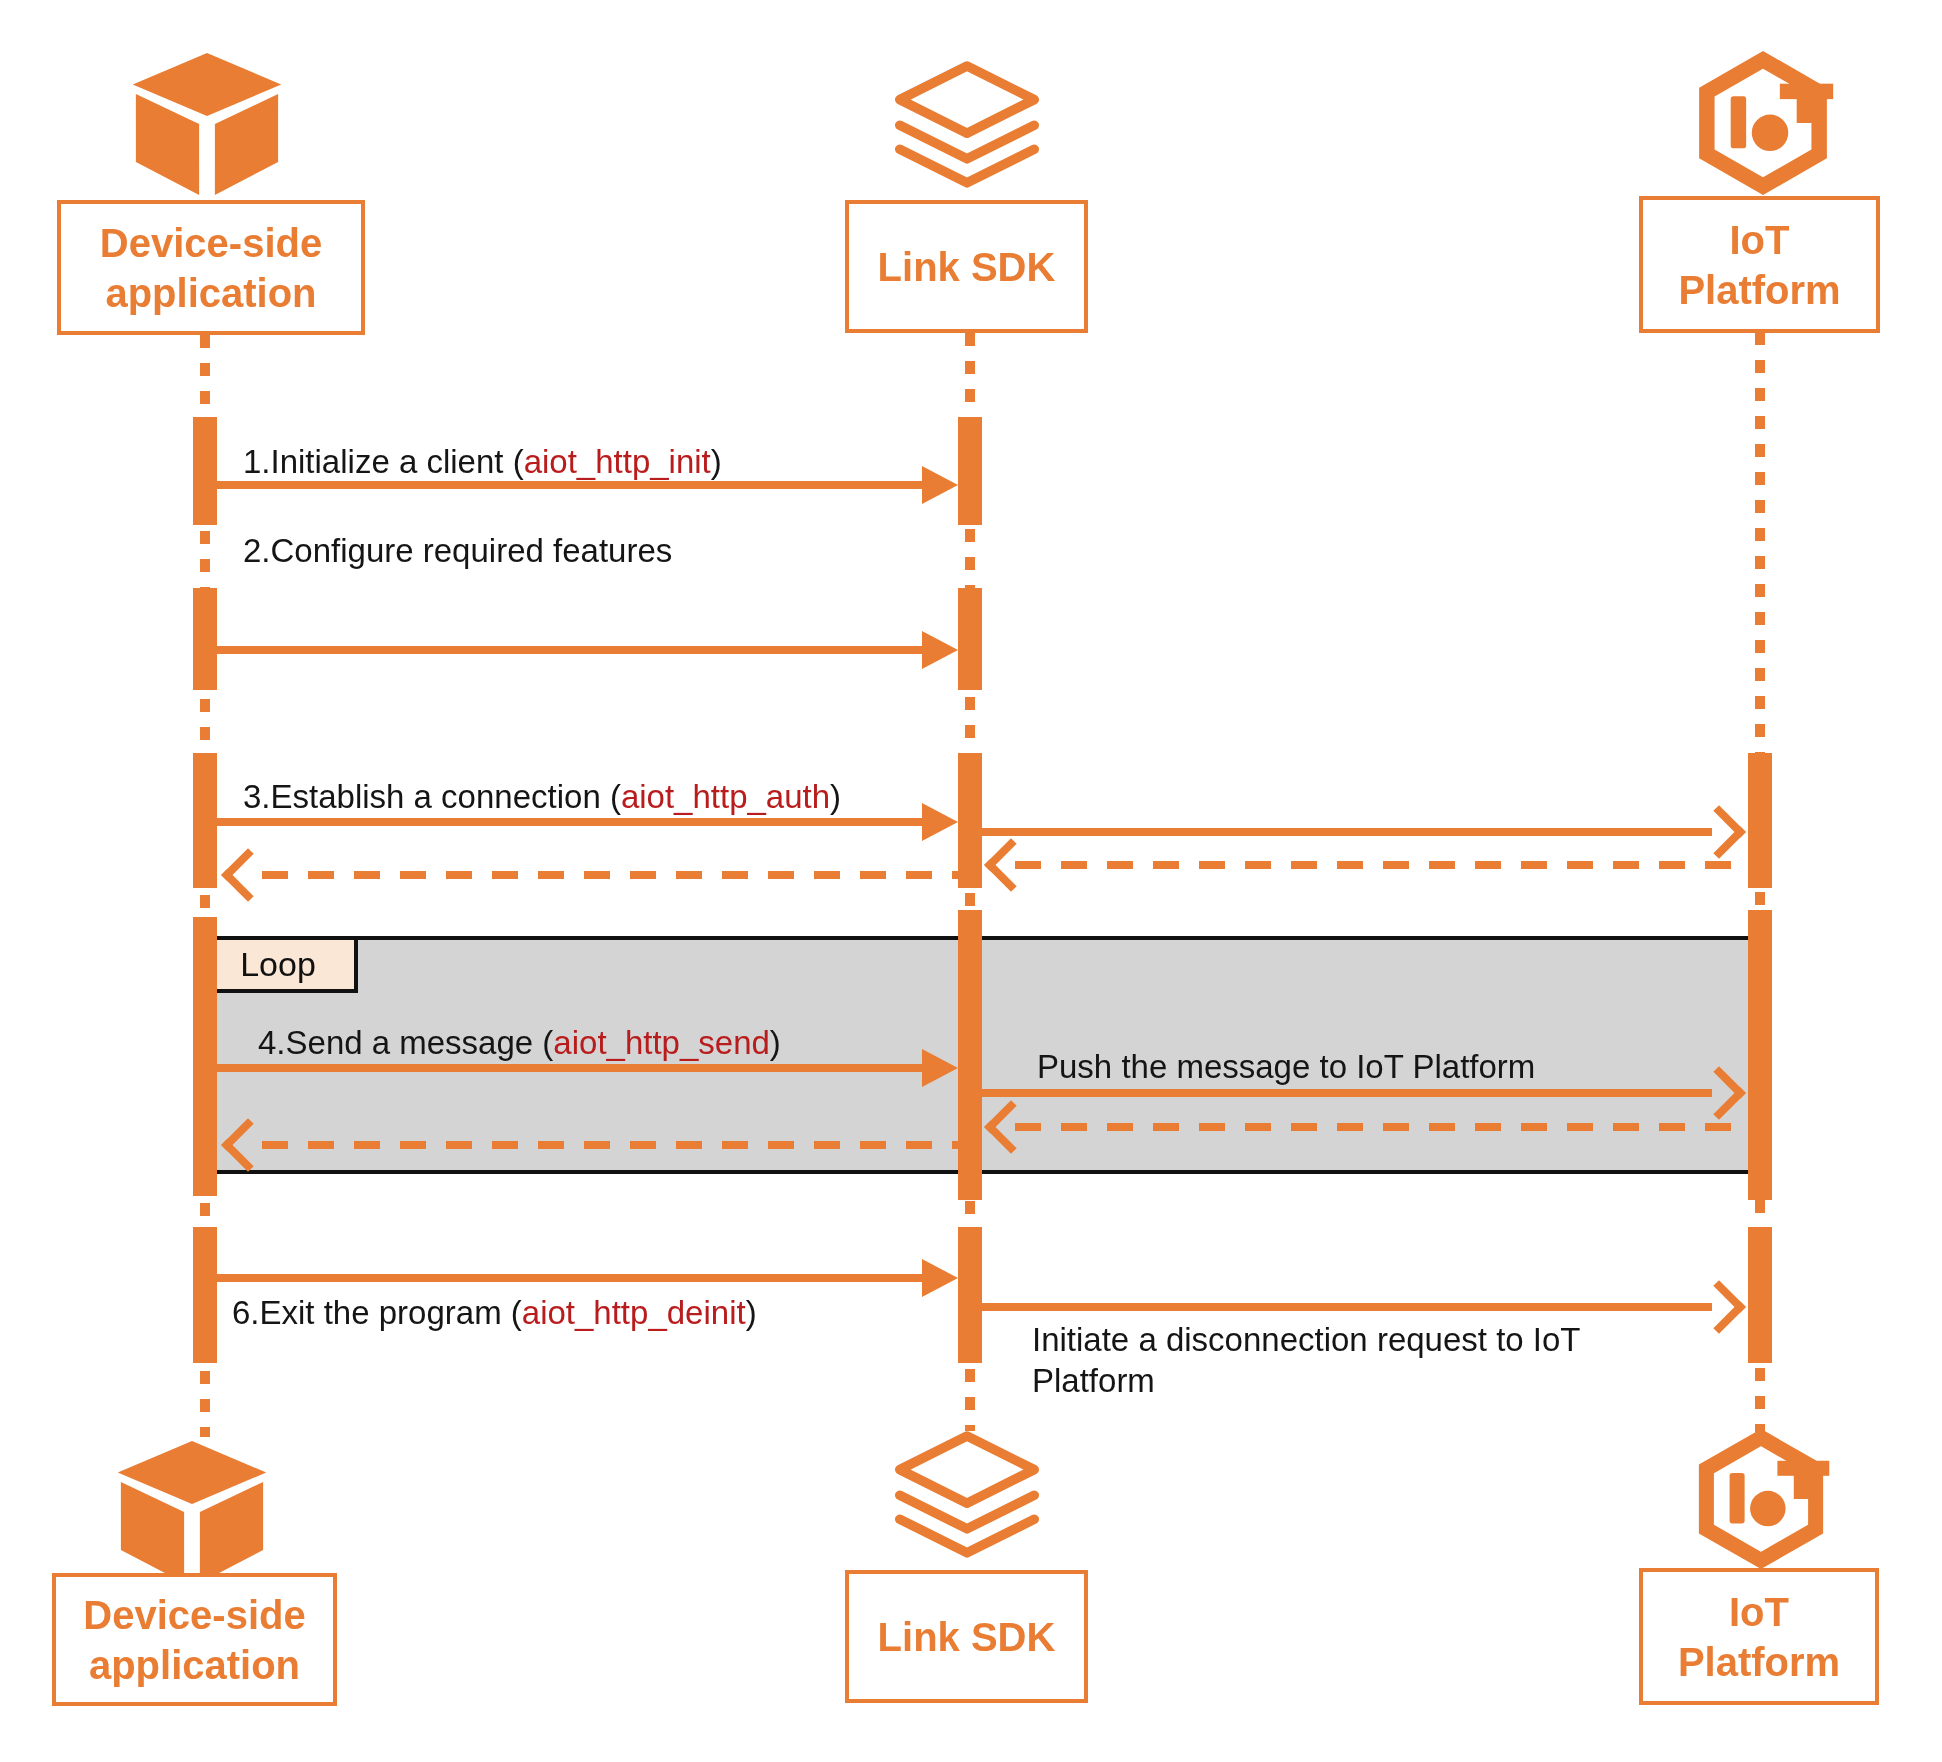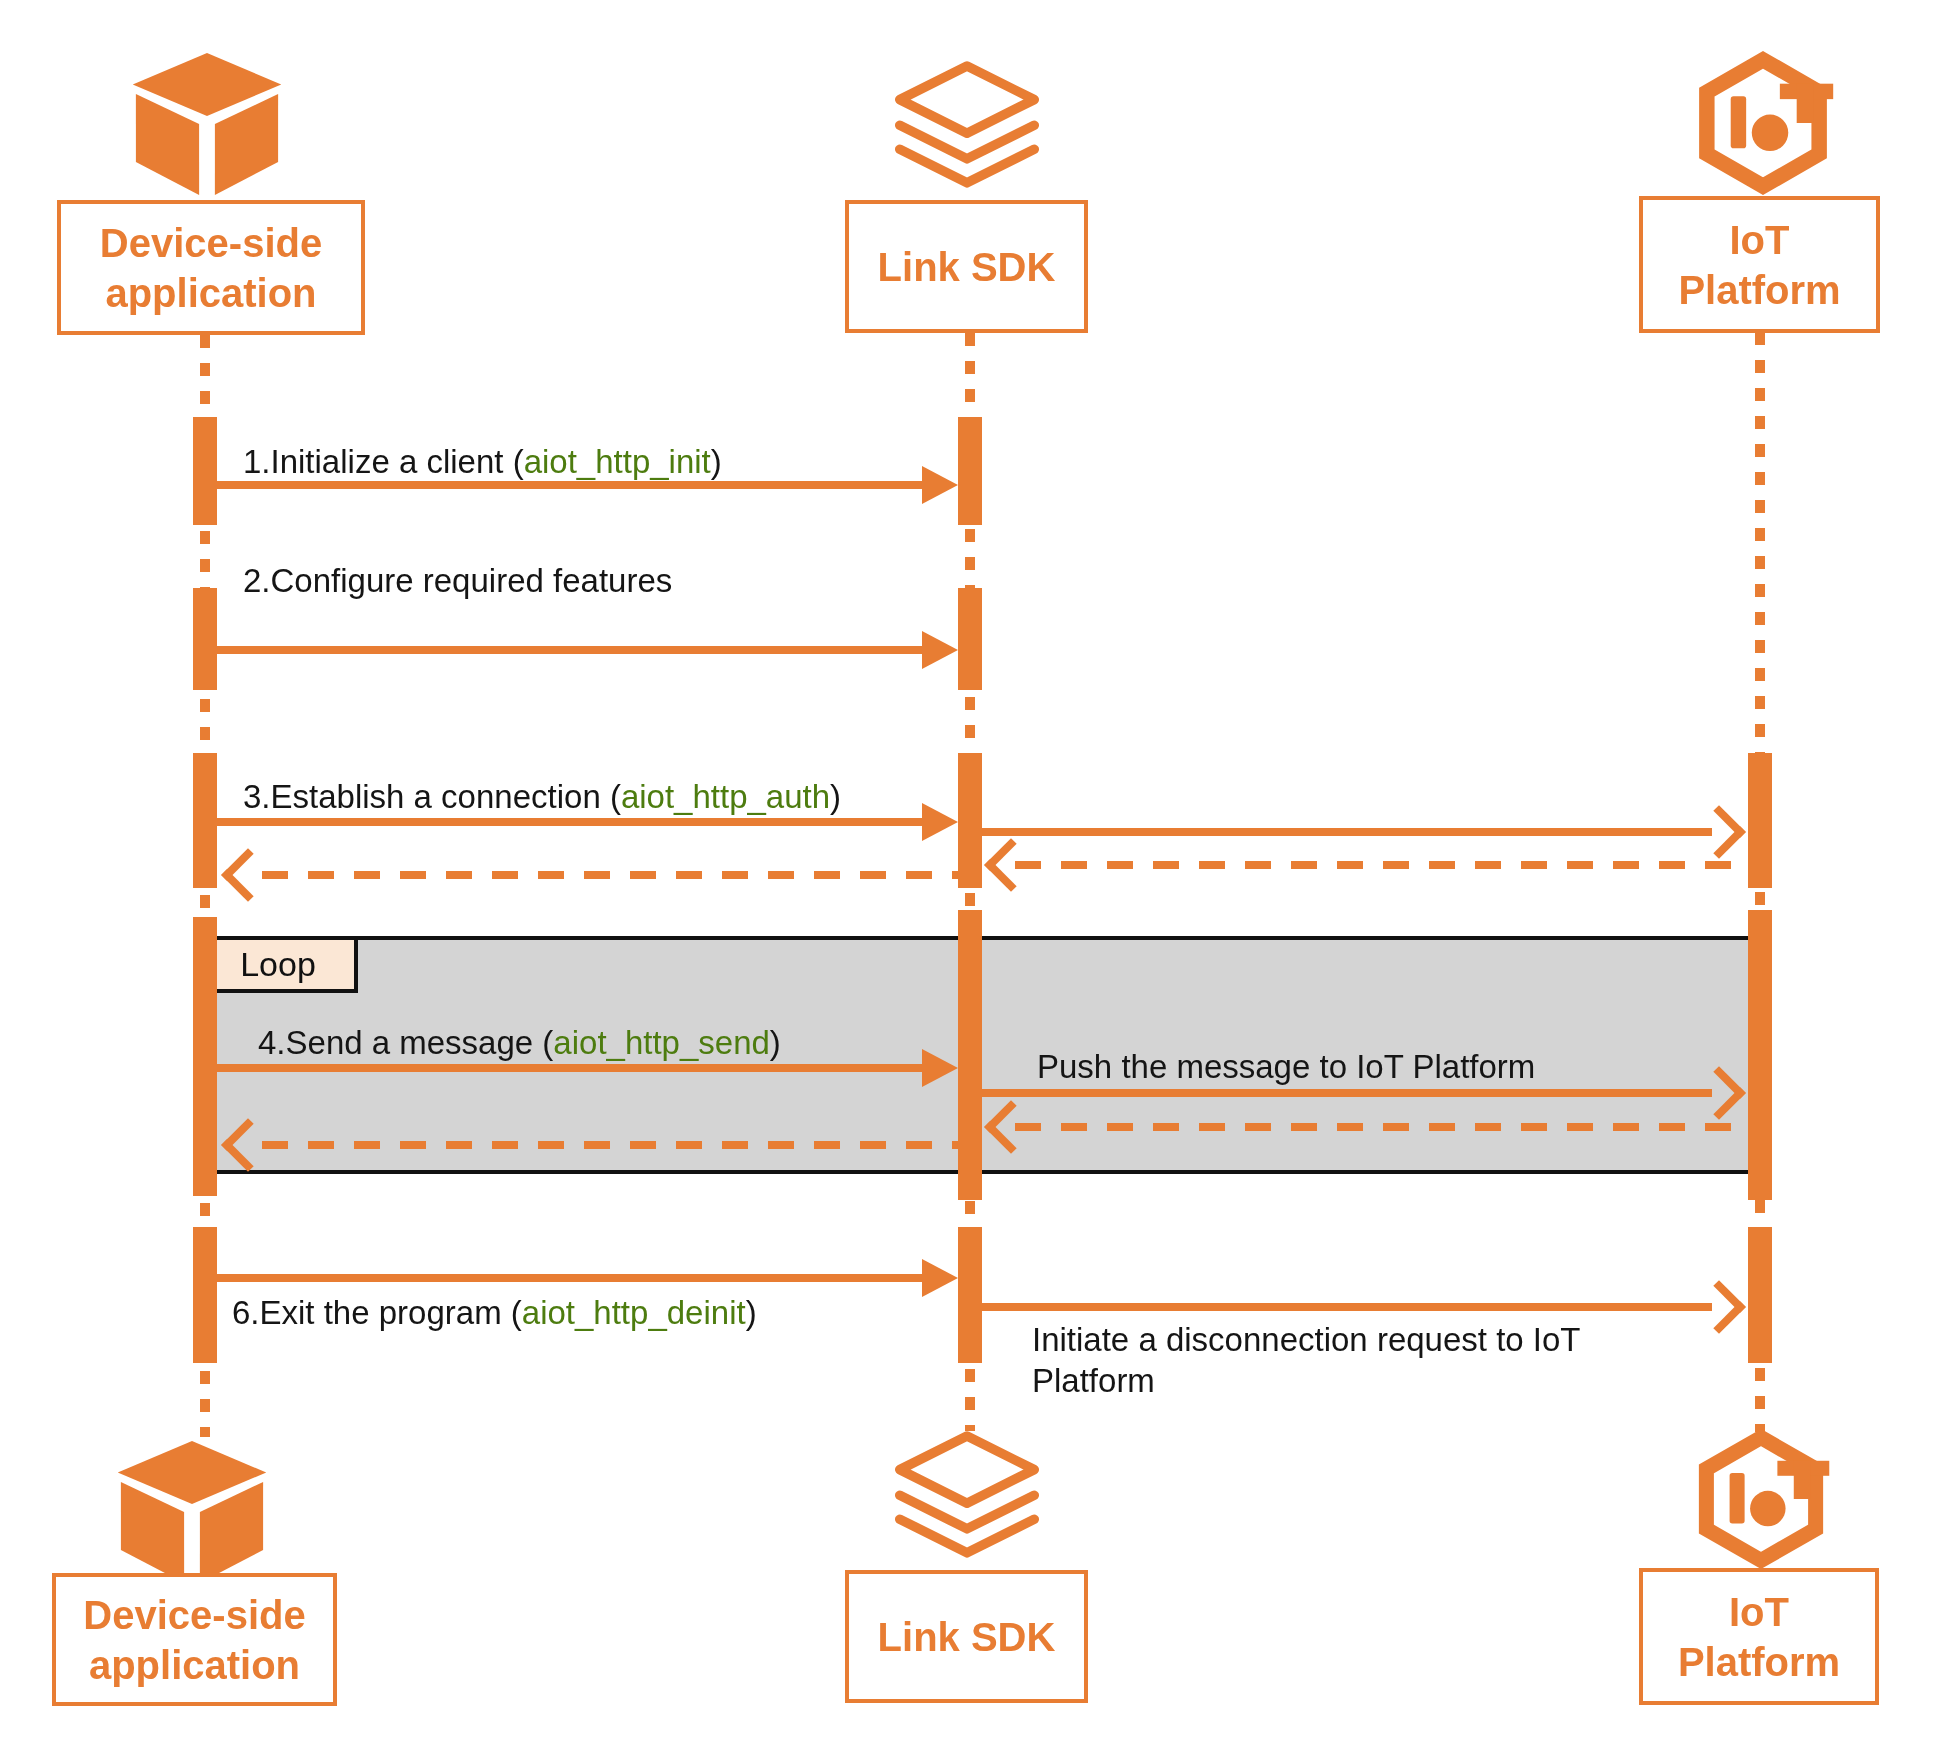--- a/index.html
+++ b/index.html
@@ -21,21 +21,21 @@
                 background:repeating-linear-gradient(90deg,#E87D33 0 26px,transparent 26px 46px);}
   .tri-right{position:absolute;width:0;height:0;border-left:36px solid #E87D33;
              border-top:19px solid transparent;border-bottom:19px solid transparent;}
   .chev-right{position:absolute;width:30px;height:30px;border-top:8px solid #E87D33;
               border-right:8px solid #E87D33;transform:rotate(45deg);}
   .chev-left{position:absolute;width:30px;height:30px;border-bottom:8px solid #E87D33;
              border-left:8px solid #E87D33;transform:rotate(45deg);}
   
   .msg{position:absolute;font-size:33px;line-height:41px;color:#151515;white-space:nowrap;}
   .msg.wrap{white-space:normal;}
-  .fn{color:#4d7c0f;margin-top:16px;}
+  .fn{color:#b91c1c;margin-top:16px;}
   
   .actor-box{position:absolute;box-sizing:border-box;border:4px solid #E87D33;background:#fff;
              display:flex;flex-direction:column;align-items:center;justify-content:center;
              color:#E87D33;font-weight:bold;font-size:40px;line-height:50px;text-align:center;}
   .icon{position:absolute;}
 </style>
 </head>
 <body>
 
 <div class="diagram">
@@ -96,21 +96,21 @@
   <div class="chev-right" style="left:1700px;top:1288px"></div>
 
   <div class="chev-left" style="left:992px;top:846px"></div>
   <div class="hline-dashed" style="left:1015px;top:861px;width:733px"></div>
 
   <div class="chev-left" style="left:992px;top:1108px"></div>
   <div class="hline-dashed" style="left:1015px;top:1123px;width:733px"></div>
 
   <div class="msg" style="left:243px;top:441px"><span>1.Initialize a client (</span><span class="fn">aiot_http_init</span><span>)</span></div>
 
-  <div class="msg" style="left:243px;top:560px">
+  <div class="msg" style="left:243px;top:530px">
     <div>2.Configure required features</div>
   </div>
 
   <div class="msg" style="left:243px;top:776px"><span>3.Establish a connection (</span><span class="fn">aiot_http_auth</span><span>)</span></div>
 
   <div class="msg" style="left:258px;top:1022px"><span>4.Send a message (</span><span class="fn">aiot_http_send</span><span>)</span></div>
 
 
   <div class="msg" style="left:232px;top:1292px"><span>6.Exit the program (</span><span class="fn">aiot_http_deinit</span><span>)</span></div>
 

